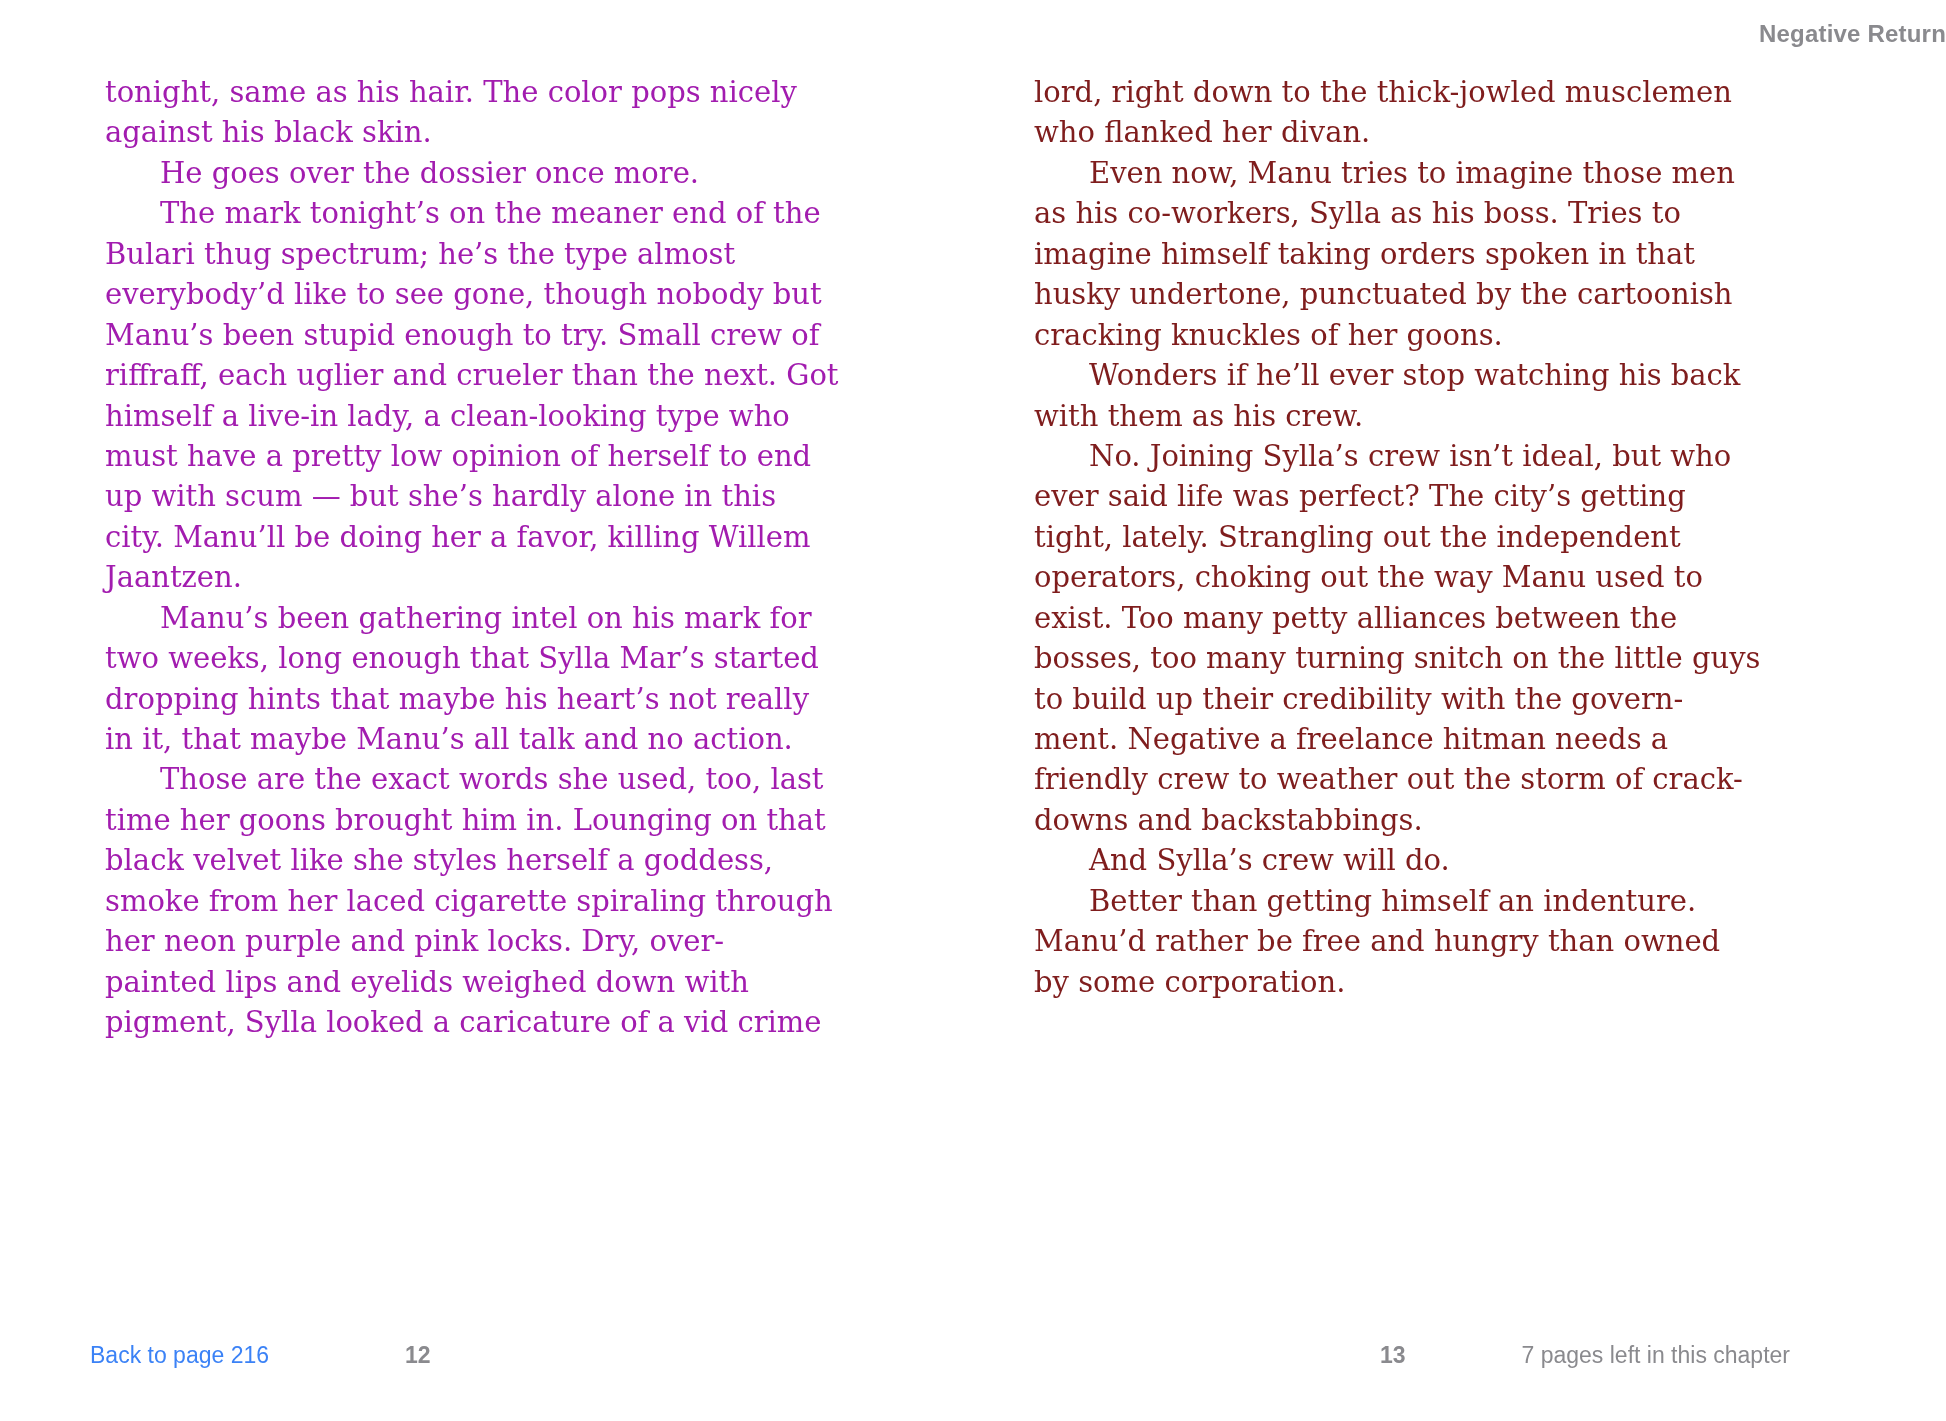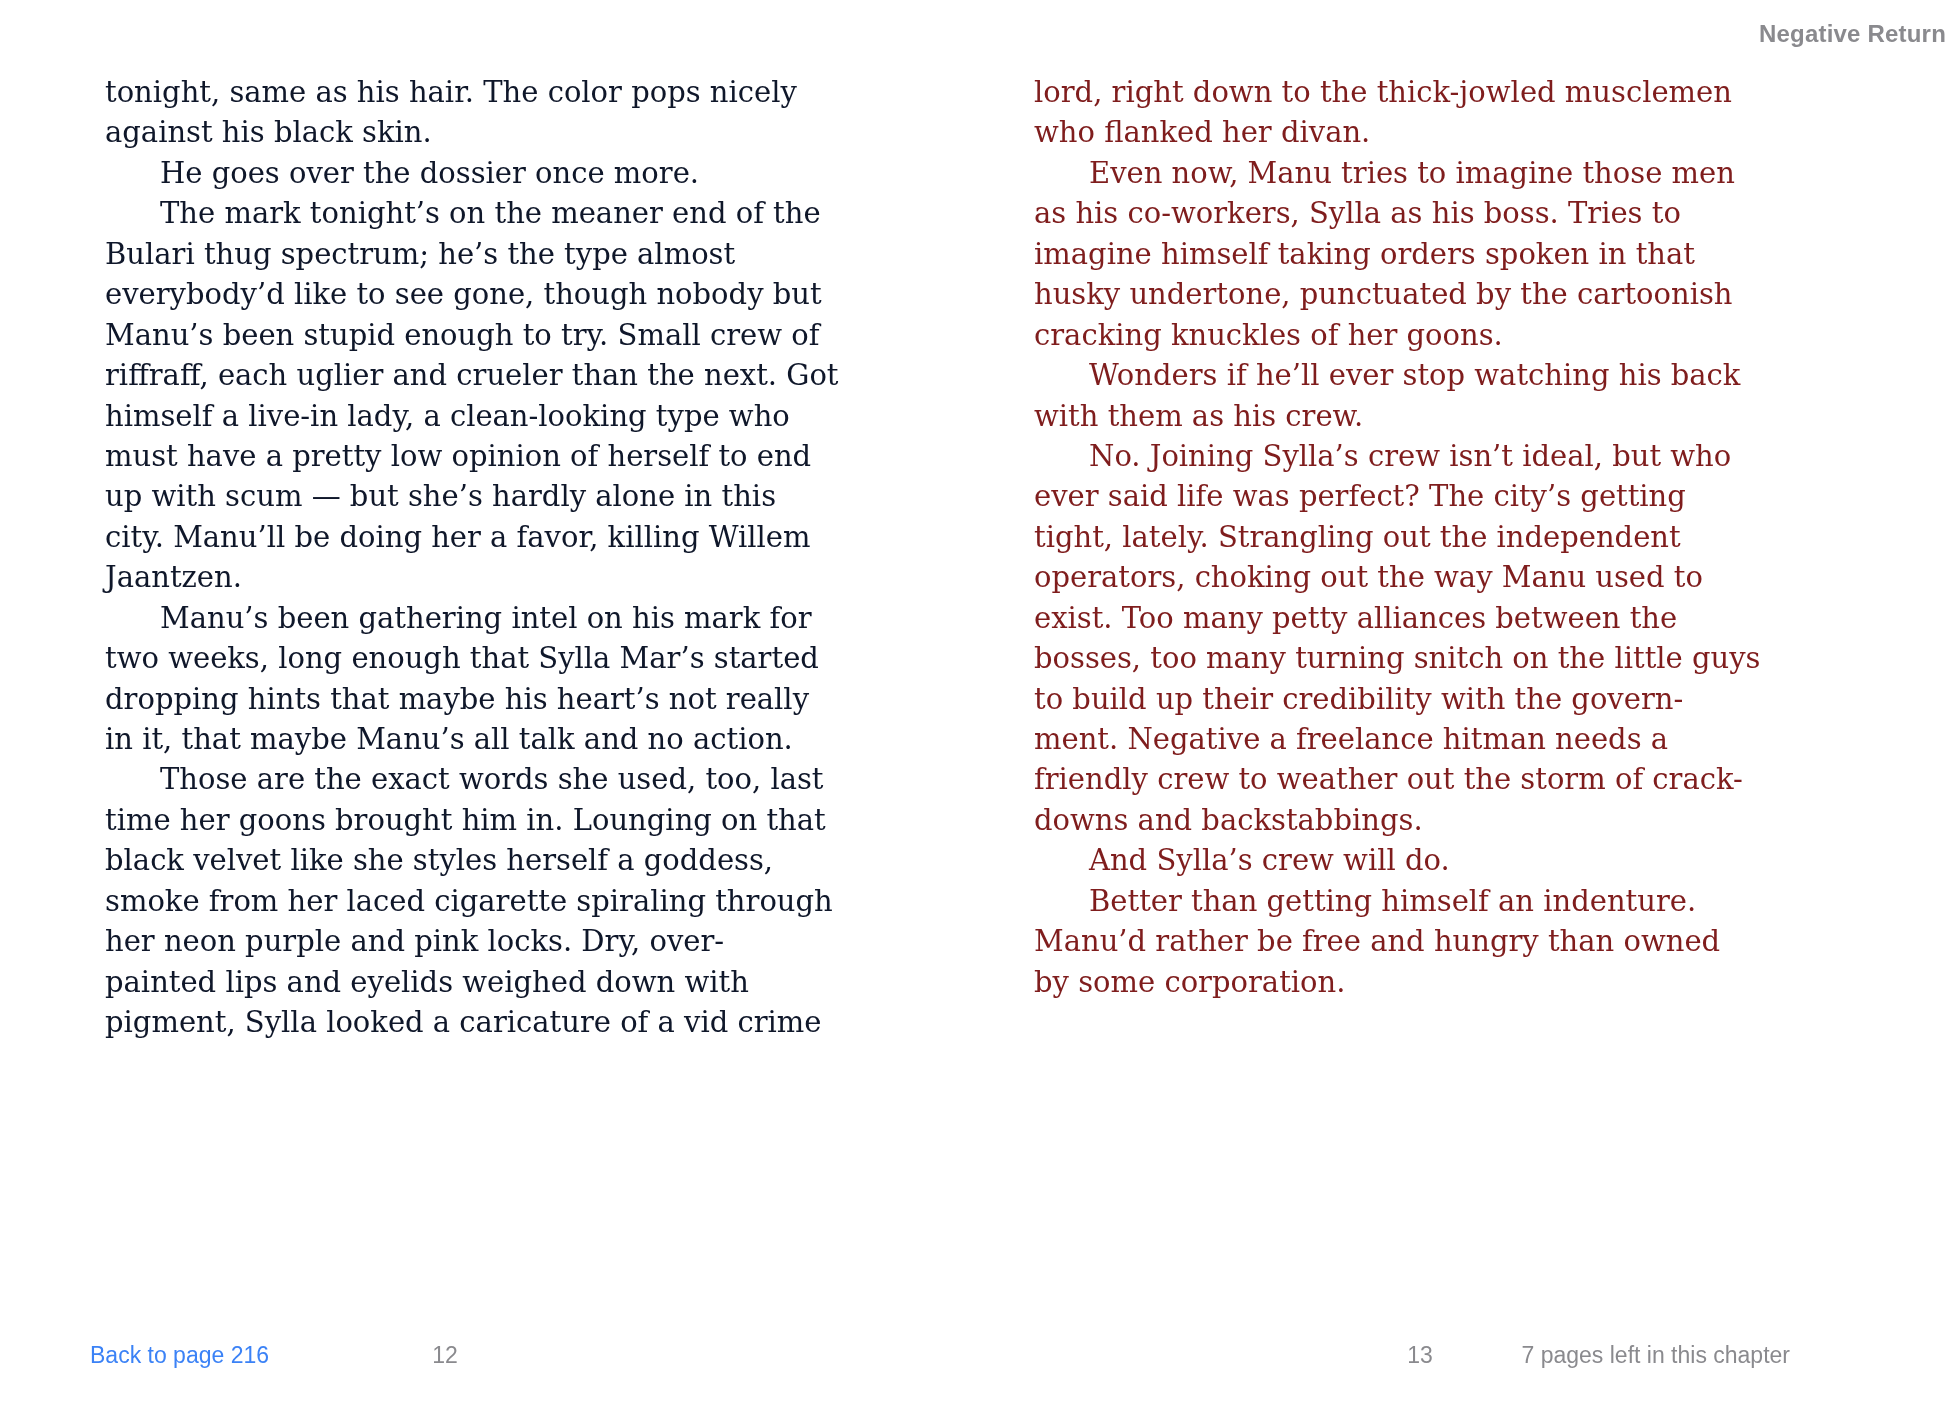--- a/index.html
+++ b/index.html
@@ -56,39 +56,38 @@
     font-size: 23px;
     line-height: 28px;
   }
   .back-link {
     left: 90px;
     color: #1c1c1e;
     cursor: pointer;
   }
   .page-number {
     width: 80px;
-    text-align: center;
-    font-weight: 400;
+    font-weight: 700;
     color: #8a8a8e;
   }
   .page-number.left  { left: 405px; }
   .page-number.right { left: 1380px; }
   .pages-left {
     right: 156px;
     color: #8a8a8e;
   }
 </style>
 </head>
 <body style="background: rgb(255, 255, 255);">
 
 <div class="reader">
 
   <div class="running-header" style="color: rgb(138, 138, 142);">Negative Return</div>
 
-  <div class="page-text left-page" style="color: #0f172a;">
+  <div class="page-text left-page" style="color: #a21caf;">
       <div class="line">tonight, same as his hair. The color pops nicely</div>
       <div class="line">against his black skin.</div>
       <div class="line indent">He goes over the dossier once more.</div>
       <div class="line indent">The mark tonight’s on the meaner end of the</div>
       <div class="line">Bulari thug spectrum; he’s the type almost</div>
       <div class="line">everybody’d like to see gone, though nobody but</div>
       <div class="line">Manu’s been stupid enough to try. Small crew of</div>
       <div class="line">riffraff, each uglier and crueler than the next. Got</div>
       <div class="line">himself a live-in lady, a clean-looking type who</div>
       <div class="line">must have a pretty low opinion of herself to end</div>

